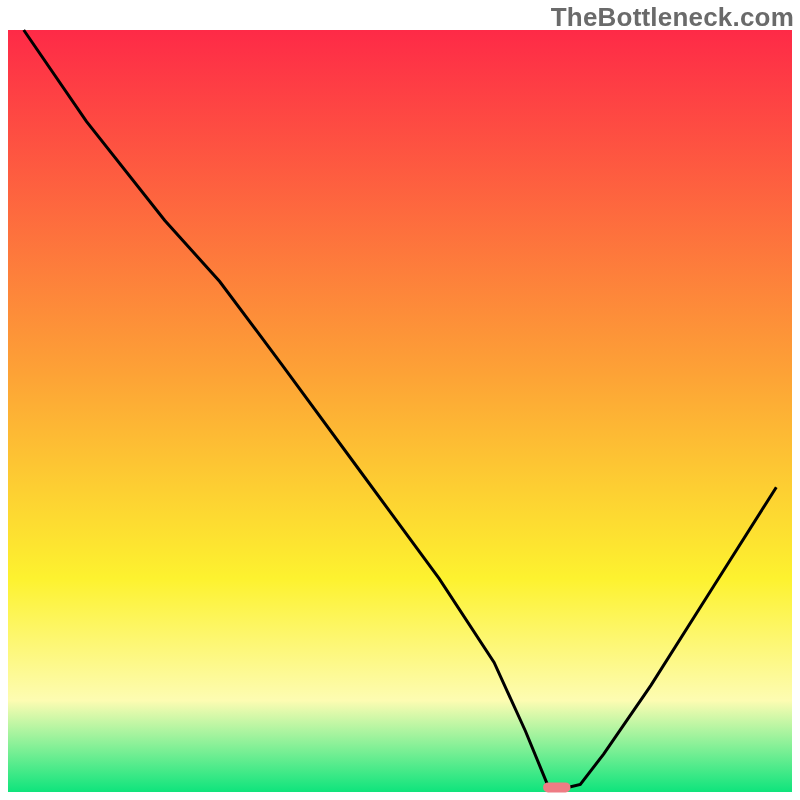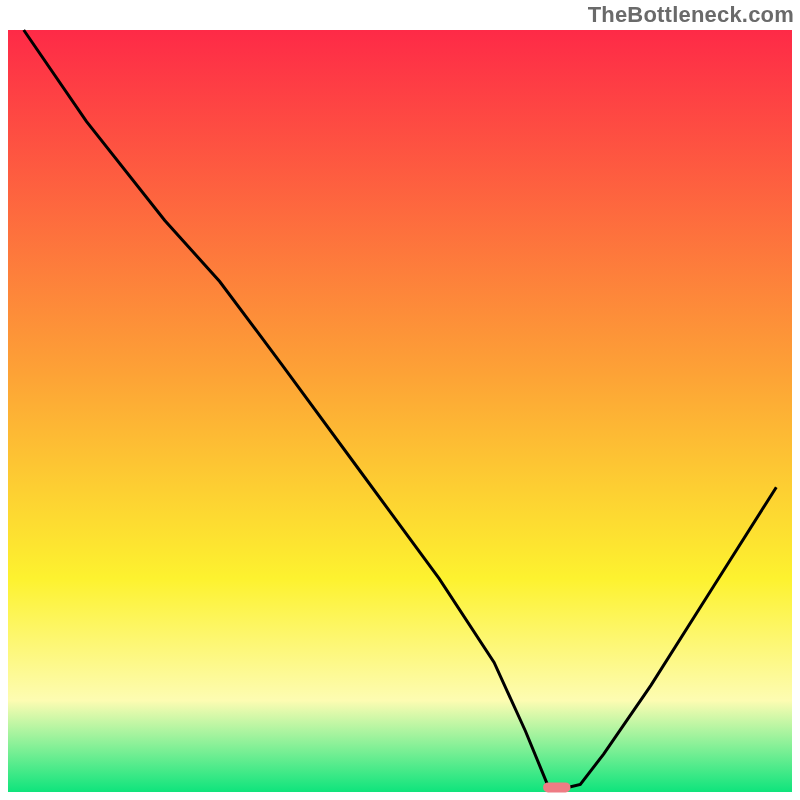--- a/index.html
+++ b/index.html
@@ -18,21 +18,21 @@
   svg.chart {
     display: block;
     width: 800px;
     height: 800px;
   }
   .watermark {
     position: absolute;
     top: 2px;
     right: 6px;
     font-family: Arial, Helvetica, sans-serif;
-    font-size: 22px;
+    font-size: 26px;
     font-weight: 600;
     color: #6a6a6a;
     letter-spacing: 0.2px;
     user-select: none;
   }
 </style>
 </head>
 <body>
 
 <div class="chart-wrap">

